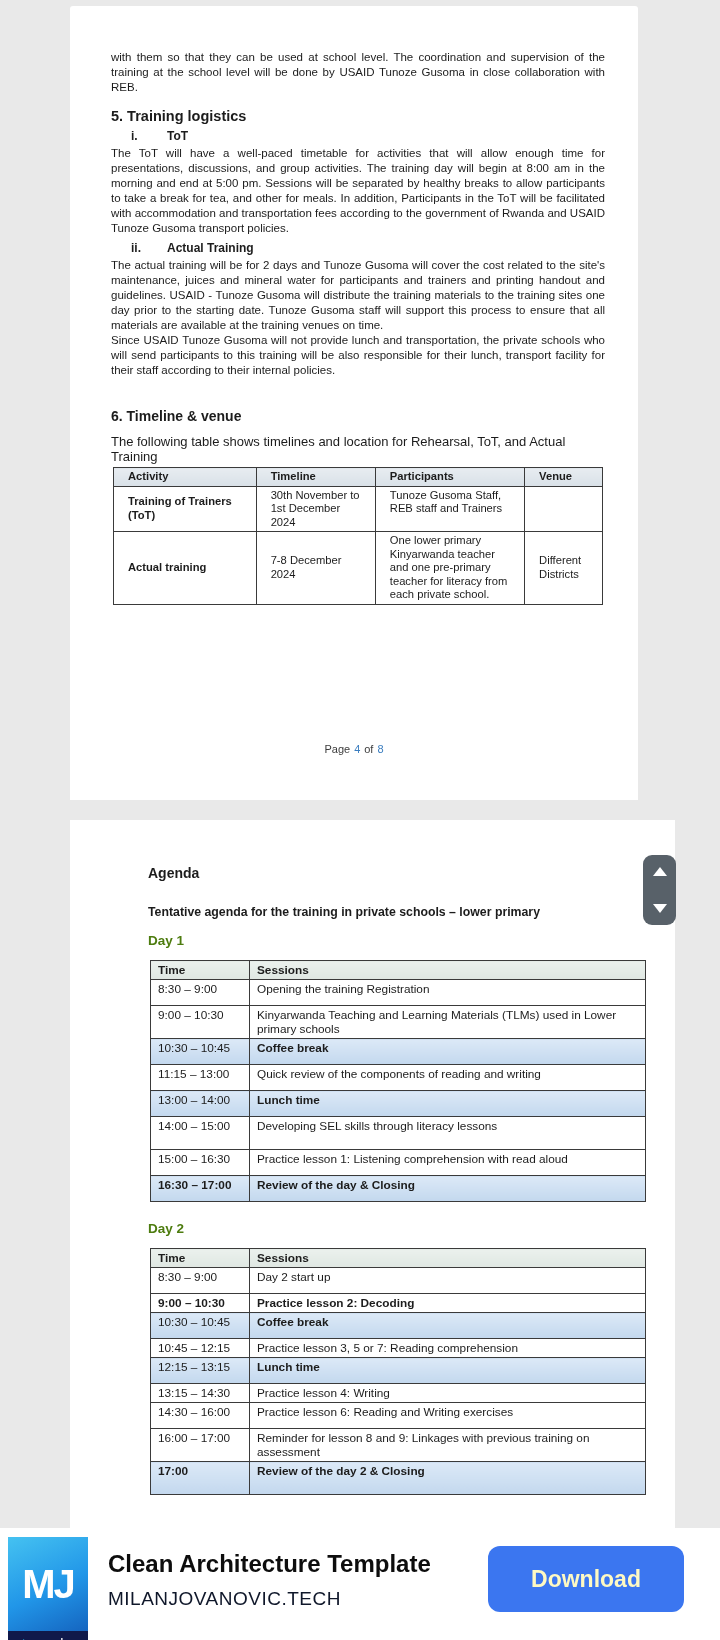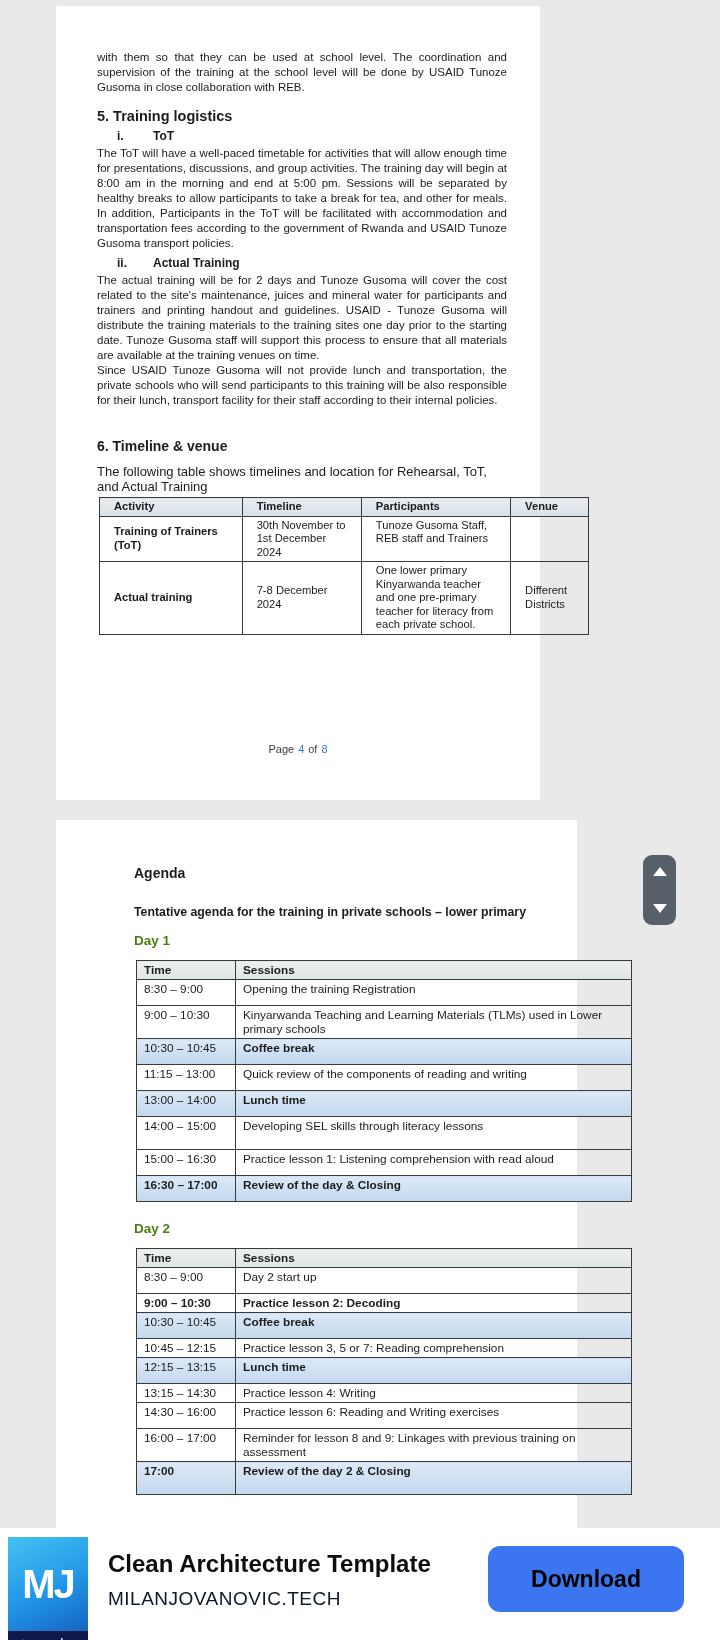--- a/index.html
+++ b/index.html
@@ -1,18 +1,18 @@
 <!DOCTYPE html>
 <html><head>
 <meta charset="utf-8">
 <style>
   html,body{margin:0;padding:0;}
   .canvas{position:relative;width:720px;height:1640px;background:#e9e9e9;overflow:hidden;
           font-family:"Liberation Sans",sans-serif;color:#1c1c1c;}
-  .page{position:absolute;left:56px;width:484px;background:#ffffff;}
+  .page{position:absolute;left:70px;width:568px;background:#ffffff;}
   .page1{top:6px;height:794px;border-radius:3px 3px 0 0;}
   .page2{top:820px;height:710px;padding-left:37px;}
   .p1inner{position:relative;height:100%;padding:44px 33px 0 41px;box-sizing:border-box;}
   .p2inner{position:relative;height:100%;padding:45px 30px 0 41px;box-sizing:border-box;}
   p.body{font-size:11.5px;line-height:15px;text-align:justify;margin:0;}
   .h-sec{font-size:14.5px;font-weight:bold;margin:13px 0 5px 0;}
   .subitem{display:flex;font-weight:bold;font-size:12px;margin:5px 0 3px 20px;}
   .subitem .rn{width:36px;}
   .h-sec6{font-size:14px;font-weight:bold;margin:30px 0 10px 0;}
   .tline{font-size:13px;margin:0 0 3px 0;}
@@ -52,21 +52,21 @@
   .ad-logo{position:absolute;left:8px;top:9px;width:80px;height:103px;overflow:hidden;}
   .ad-logo-main{height:94px;background:linear-gradient(155deg,#45c2f1 0%,#2196e8 55%,#1565c0 100%);
                 display:flex;align-items:center;justify-content:center;color:#fff;font-weight:bold;
                 font-size:40px;letter-spacing:-2px;}
   .ad-logo-band{height:26px;background:#10194a;color:#fff;display:flex;align-items:center;
                 justify-content:center;font-size:14px;letter-spacing:5px;}
   .ad-logo-band .play{color:#2bc5ee;font-size:15px;letter-spacing:0;margin-right:1px;}
   .ad-title{position:absolute;left:108px;top:22px;font-size:24px;font-weight:bold;color:#0d0d0d;}
   .ad-domain{position:absolute;left:108px;top:60px;font-size:19px;color:#0f172a;letter-spacing:.5px;}
   .ad-btn{position:absolute;left:488px;top:18px;width:196px;height:66px;background:#3b76f0;
-          border-radius:12px;color:#000000;font-weight:bold;font-size:23px;display:flex;
+          border-radius:12px;color:#fef9c3;font-weight:bold;font-size:23px;display:flex;
           align-items:center;justify-content:center;cursor:pointer;border:none;}
 </style>
 </head>
 <body>
 
 <div class="canvas">
 
   <div class="page page1">
     <div class="p1inner">
       <p class="body">with them so that they can be used at school level. The coordination and supervision of the training at the school level will be done by USAID Tunoze Gusoma in close collaboration with REB.</p>

